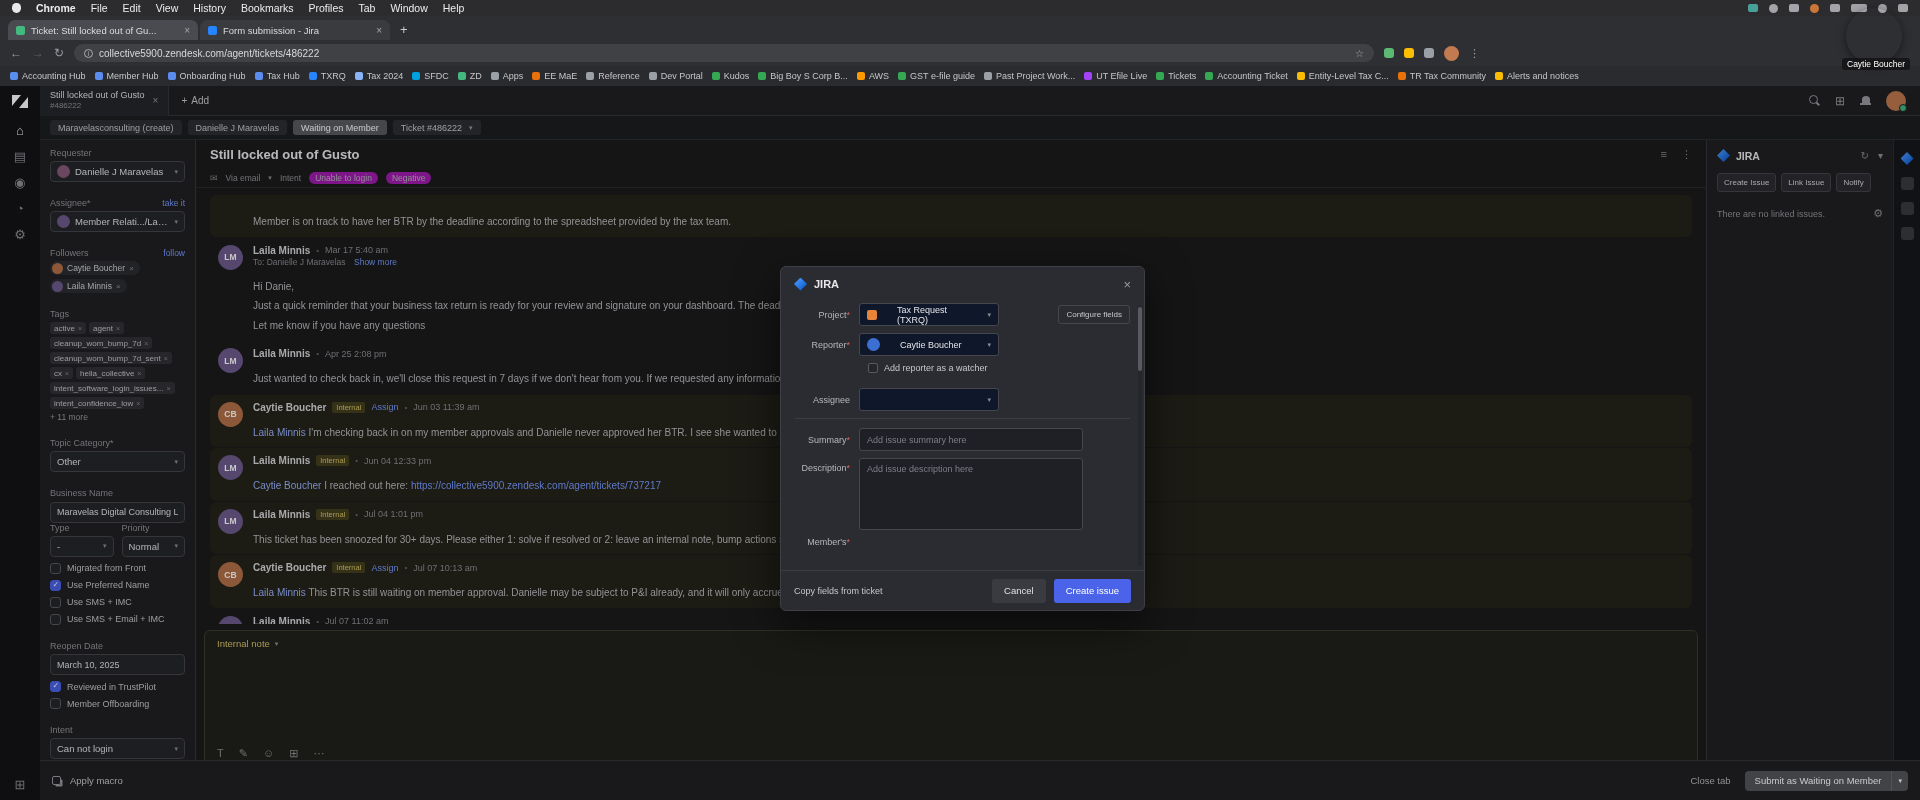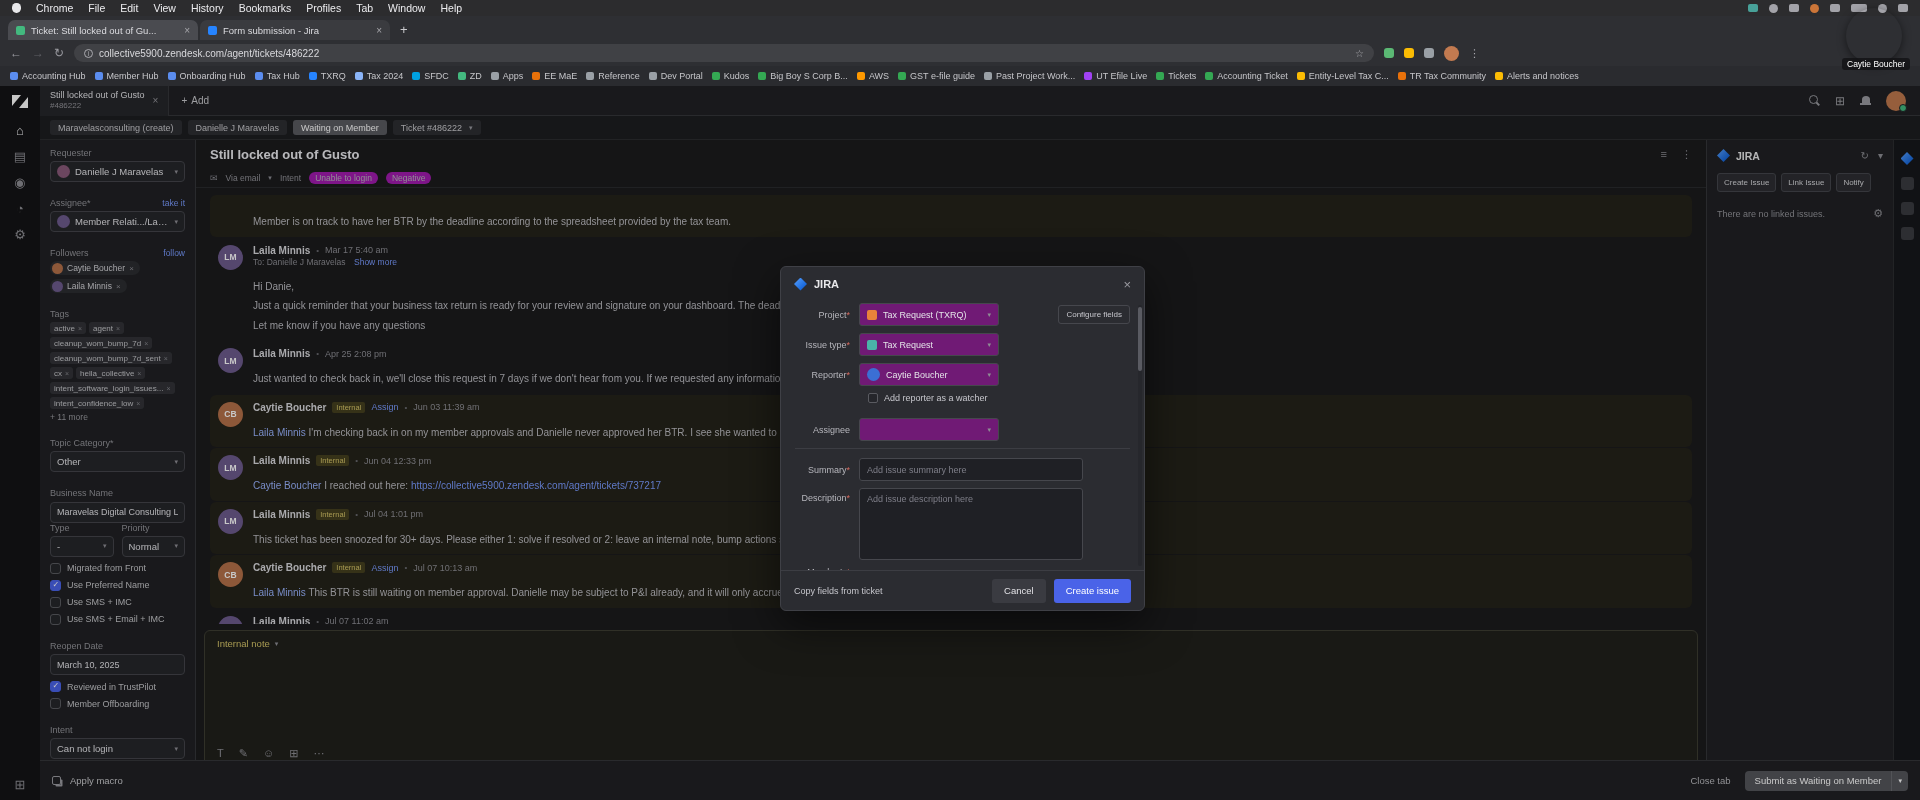--- a/index.html
+++ b/index.html
@@ -4,21 +4,21 @@
 <title>Ticket: Still locked out of Gusto - Zendesk</title>
 <style>
 *{margin:0;padding:0;box-sizing:border-box}
 html,body{width:1920px;height:800px}
 body{font-family:"Liberation Sans",sans-serif;background:#1b1b1d;color:#e8e8ea;overflow:hidden;position:relative}
 i,em{font-style:normal}
 
 
 #menubar{position:absolute;top:0;left:0;right:0;height:16px;background:#2c2c2e;display:flex;align-items:center;gap:15px;padding:0 12px;font-size:10.5px;color:#ececef;z-index:20}
 .apple{width:9px;height:10px;background:#e8e8ea;border-radius:45% 45% 48% 48%;flex:none}
-.mitem-app{font-weight:normal}
+.mitem-app{font-weight:bold}
 .mstatus{margin-left:auto;display:flex;gap:11px;align-items:center}
 .sicon{width:10px;height:8px;background:#b9b9be;border-radius:2px;opacity:.85}
 .sicon.round{width:9px;height:9px;border-radius:50%}
 .sicon.teal{background:#4db6ac}
 .sicon.orange{background:#e8833a}
 .sicon.wide{width:16px}
 
 
 #tabbar{position:absolute;top:16px;left:0;right:0;height:24px;background:#2e2f33;display:flex;align-items:flex-end;padding:0 8px;z-index:20}
 .btab{width:190px;height:20px;border-radius:7px 7px 0 0;display:flex;align-items:center;gap:6px;padding:0 8px;font-size:9.5px;color:#dcdce0}
@@ -174,21 +174,21 @@
 
 #overlay{position:absolute;left:0;top:86px;right:0;bottom:0;background:rgba(0,0,0,.22);z-index:40}
 #modal{position:absolute;left:780px;top:266px;width:365px;height:345px;background:#2b2c31;border:1px solid #3f4046;border-radius:6px;box-shadow:0 14px 44px rgba(0,0,0,.55);z-index:60;display:flex;flex-direction:column;overflow:hidden}
 .mo-head{display:flex;align-items:center;gap:7px;height:34px;padding:0 13px;flex:none}
 .mo-title{font-size:11px;font-weight:bold}
 .mo-x{margin-left:auto;color:#9a9aa0;font-size:13px}
 .mo-body{flex:1;padding:2px 14px 0;position:relative;overflow:hidden}
 .mrow{display:flex;align-items:center;margin-bottom:7px}
 .mlabel{width:64px;text-align:right;padding-right:9px;font-size:9px;color:#b6b6bc;flex:none}
 .req{color:#d66a5e}
-.mselect{width:140px;height:23px;background:#701a75;border:1px solid #46474d;border-radius:3px;display:flex;align-items:center;gap:6px;padding:0 7px;font-size:9px;color:#e4e4e8}
+.mselect{width:140px;height:23px;background:#0f172a;border:1px solid #46474d;border-radius:3px;display:flex;align-items:center;gap:20px;padding:0 7px;font-size:9px;color:#e4e4e8}
 .mselect .car{font-size:7px}
 .ticon{width:10px;height:10px;border-radius:2px;flex:none}
 .ticon.proj{background:#e8833a}
 .ticon.type{background:#4ab3a8}
 .mavatar{width:13px;height:13px;border-radius:50%;background:#3b6fd4;flex:none}
 .cfgbtn{margin-left:auto;height:19px;border:1px solid #46474d;border-radius:3px;font-size:8px;color:#c6c6cc;display:flex;align-items:center;padding:0 7px}
 .wrow{margin:0 0 15px 73px;display:flex;align-items:center;gap:6px;font-size:9px;color:#c6c6cc}
 .wbox{width:10px;height:10px;border:1px solid #5a5b61;border-radius:2px;background:#25262b;flex:none}
 .mdivider{border-top:1px solid #3c3d43;margin:2px 0 9px}
 .minput{width:224px;height:23px;background:#1f2025;border:1px solid #46474d;border-radius:3px;font-size:9px;color:#e4e4e8;padding:0 7px;font-family:"Liberation Sans",sans-serif}
@@ -847,28 +847,20 @@
     <div class="mrow">
       <span class="mlabel"><span>Project</span><span class="req">*</span></span>
       <span class="mselect">
         <i class="ticon proj"></i>
         <span>Tax Request (TXRQ)</span>
         <span class="car">▾</span>
       </span>
       <span class="cfgbtn">Configure fields</span>
     </div>
     <div class="mrow">
-      <span class="mlabel"><span>Issue type</span><span class="req">*</span></span>
-      <span class="mselect">
-        <i class="ticon type"></i>
-        <span>Tax Request</span>
-        <span class="car">▾</span>
-      </span>
-    </div>
-    <div class="mrow">
       <span class="mlabel"><span>Reporter</span><span class="req">*</span></span>
       <span class="mselect">
         <i class="mavatar"></i>
         <span>Caytie Boucher</span>
         <span class="car">▾</span>
       </span>
     </div>
     <div class="wrow">
       <i class="wbox"></i>
       <span>Add reporter as a watcher</span>

